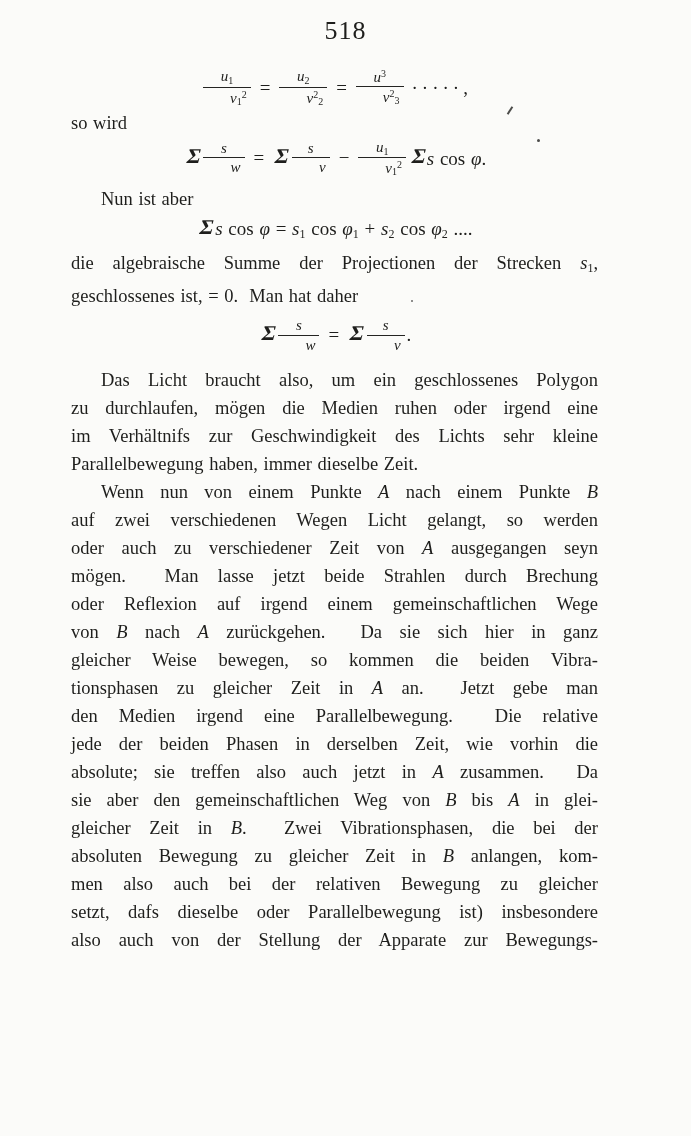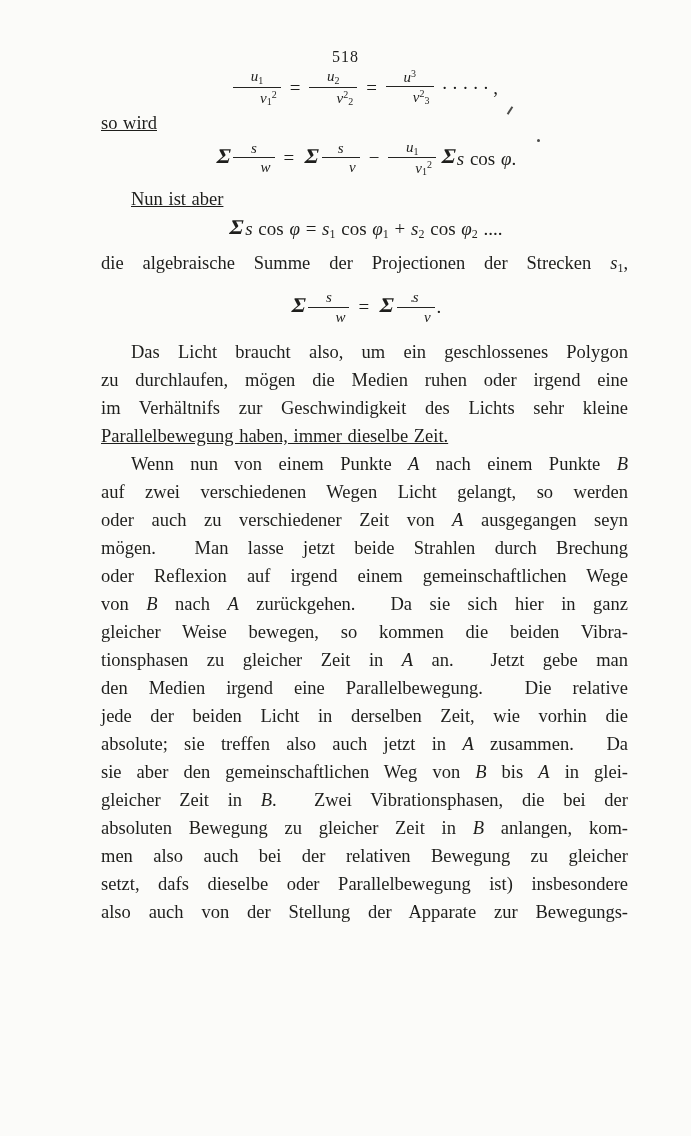--- a/index.html
+++ b/index.html
@@ -8,42 +8,42 @@
     position: relative;
     width: 691px;
     height: 1136px;
     margin: 0;
     background: #fbfbf9;
     color: #1e1e1c;
     font-family: "Liberation Serif", "DejaVu Serif", serif;
     overflow: hidden;
   }
   .pagenum {
-    padding-top: 44px;
+    padding-top: 18px;
     text-align: center;
-    font-size: 16px;
+    font-size: 26px;
     letter-spacing: 1px;
     line-height: 26px;
   }
   .body-col {
     position: absolute;
-    left: 101px;
+    left: 71px;
     top: 54px;
     width: 527px;
   }
   
   .tl {
     font-size: 18.5px;
     line-height: 28px;
     text-align: justify;
     text-align-last: justify;
     word-spacing: 1px;
     white-space: normal;
   }
-  .tl.end { text-align-last: left; text-decoration: underline; }
+  .tl.end { text-align-last: left; }
   .tl.ind { text-indent: 30px; }
   sub { font-size: 12px; vertical-align: -0.25em; }
   sup { font-size: 12px; vertical-align: 0.45em; }
   
   .formula {
     text-align: center;
     font-size: 19px;
     line-height: 1;
     word-spacing: 1px;
   }
@@ -89,39 +89,40 @@
   <div class="pagenum">518</div>
 
   <div class="body-col">
     <div class="formula eq1"><span class="frac"><span class="num"><i>u</i><sub>1</sub></span><span class="den"><i>v</i><sub>1</sub><sup>2</sup></span></span><span class="rel">=</span><span class="frac"><span class="num"><i>u</i><sub>2</sub></span><span class="den"><i>v</i><sup>2</sup><sub>2</sub></span></span><span class="rel">=</span><span class="frac"><span class="num"><i>u</i><sup>3</sup></span><span class="den"><i>v</i><sup>2</sup><sub>3</sub></span></span><span class="dots">·····</span>,</div>
     <div class="tl end">so wird</div>
     <div class="formula eq2"><span class="sigma">Σ</span><span class="frac"><span class="num"><i>s</i></span><span class="den"><i>w</i></span></span><span class="rel">=</span><span class="sigma">Σ</span><span class="frac"><span class="num"><i>s</i></span><span class="den"><i>v</i></span></span><span class="rel">−</span><span class="frac"><span class="num"><i>u</i><sub>1</sub></span><span class="den"><i>v</i><sub>1</sub><sup>2</sup></span></span><span class="sigma">Σ</span><i>s</i> cos <i>φ</i>.</div>
     <div class="tl end ind">Nun ist aber</div>
     <div class="formula eq3"><span class="sigma">Σ</span><i>s</i> cos <i>φ</i> = <i>s</i><sub>1</sub> cos <i>φ</i><sub>1</sub> + <i>s</i><sub>2</sub> cos <i>φ</i><sub>2</sub> ....</div>
     <div>
         <div class="tl">die algebraische Summe der Projectionen der Strecken <i>s</i><sub>1</sub>,</div>
+        <div class="tl end">geschlossenes ist, = 0.&nbsp; Man hat daher</div>
       </div>
     <div class="formula eq4"><span class="sigma">Σ</span><span class="frac"><span class="num"><i>s</i></span><span class="den"><i>w</i></span></span><span class="rel">=</span><span class="sigma">Σ</span><span class="frac"><span class="num"><i>s</i></span><span class="den"><i>v</i></span></span>.</div>
     <div>
         <div class="tl ind">Das Licht braucht also, um ein geschlossenes Polygon</div>
         <div class="tl">zu durchlaufen, mögen die Medien ruhen oder irgend eine</div>
         <div class="tl">im Verhältnifs zur Geschwindigkeit des Lichts sehr kleine</div>
         <div class="tl end">Parallelbewegung haben, immer dieselbe Zeit.</div>
       </div>
     <div>
         <div class="tl ind">Wenn nun von einem Punkte <i>A</i> nach einem Punkte <i>B</i></div>
         <div class="tl">auf zwei verschiedenen Wegen Licht gelangt, so werden</div>
         <div class="tl">oder auch zu verschiedener Zeit von <i>A</i> ausgegangen seyn</div>
         <div class="tl">mögen.&nbsp; Man lasse jetzt beide Strahlen durch Brechung</div>
         <div class="tl">oder Reflexion auf irgend einem gemeinschaftlichen Wege</div>
         <div class="tl">von <i>B</i> nach <i>A</i> zurückgehen.&nbsp; Da sie sich hier in ganz</div>
         <div class="tl">gleicher Weise bewegen, so kommen die beiden Vibra-</div>
         <div class="tl">tionsphasen zu gleicher Zeit in <i>A</i> an.&nbsp; Jetzt gebe man</div>
         <div class="tl">den Medien irgend eine Parallelbewegung.&nbsp; Die relative</div>
-        <div class="tl">jede der beiden Licht in derselben Zeit, wie vorhin die</div>
+        <div class="tl">jede der beiden Phasen in derselben Zeit, wie vorhin die</div>
         <div class="tl">absolute; sie treffen also auch jetzt in <i>A</i> zusammen.&nbsp; Da</div>
         <div class="tl">sie aber den gemeinschaftlichen Weg von <i>B</i> bis <i>A</i> in glei-</div>
         <div class="tl">gleicher Zeit in <i>B</i>.&nbsp; Zwei Vibrationsphasen, die bei der</div>
         <div class="tl">absoluten Bewegung zu gleicher Zeit in <i>B</i> anlangen, kom-</div>
         <div class="tl">men also auch bei der relativen Bewegung zu gleicher</div>
         <div class="tl">setzt, dafs dieselbe oder Parallelbewegung ist) insbesondere</div>
         <div class="tl">also auch von der Stellung der Apparate zur Bewegungs-</div>
       </div>
   </div>
 

